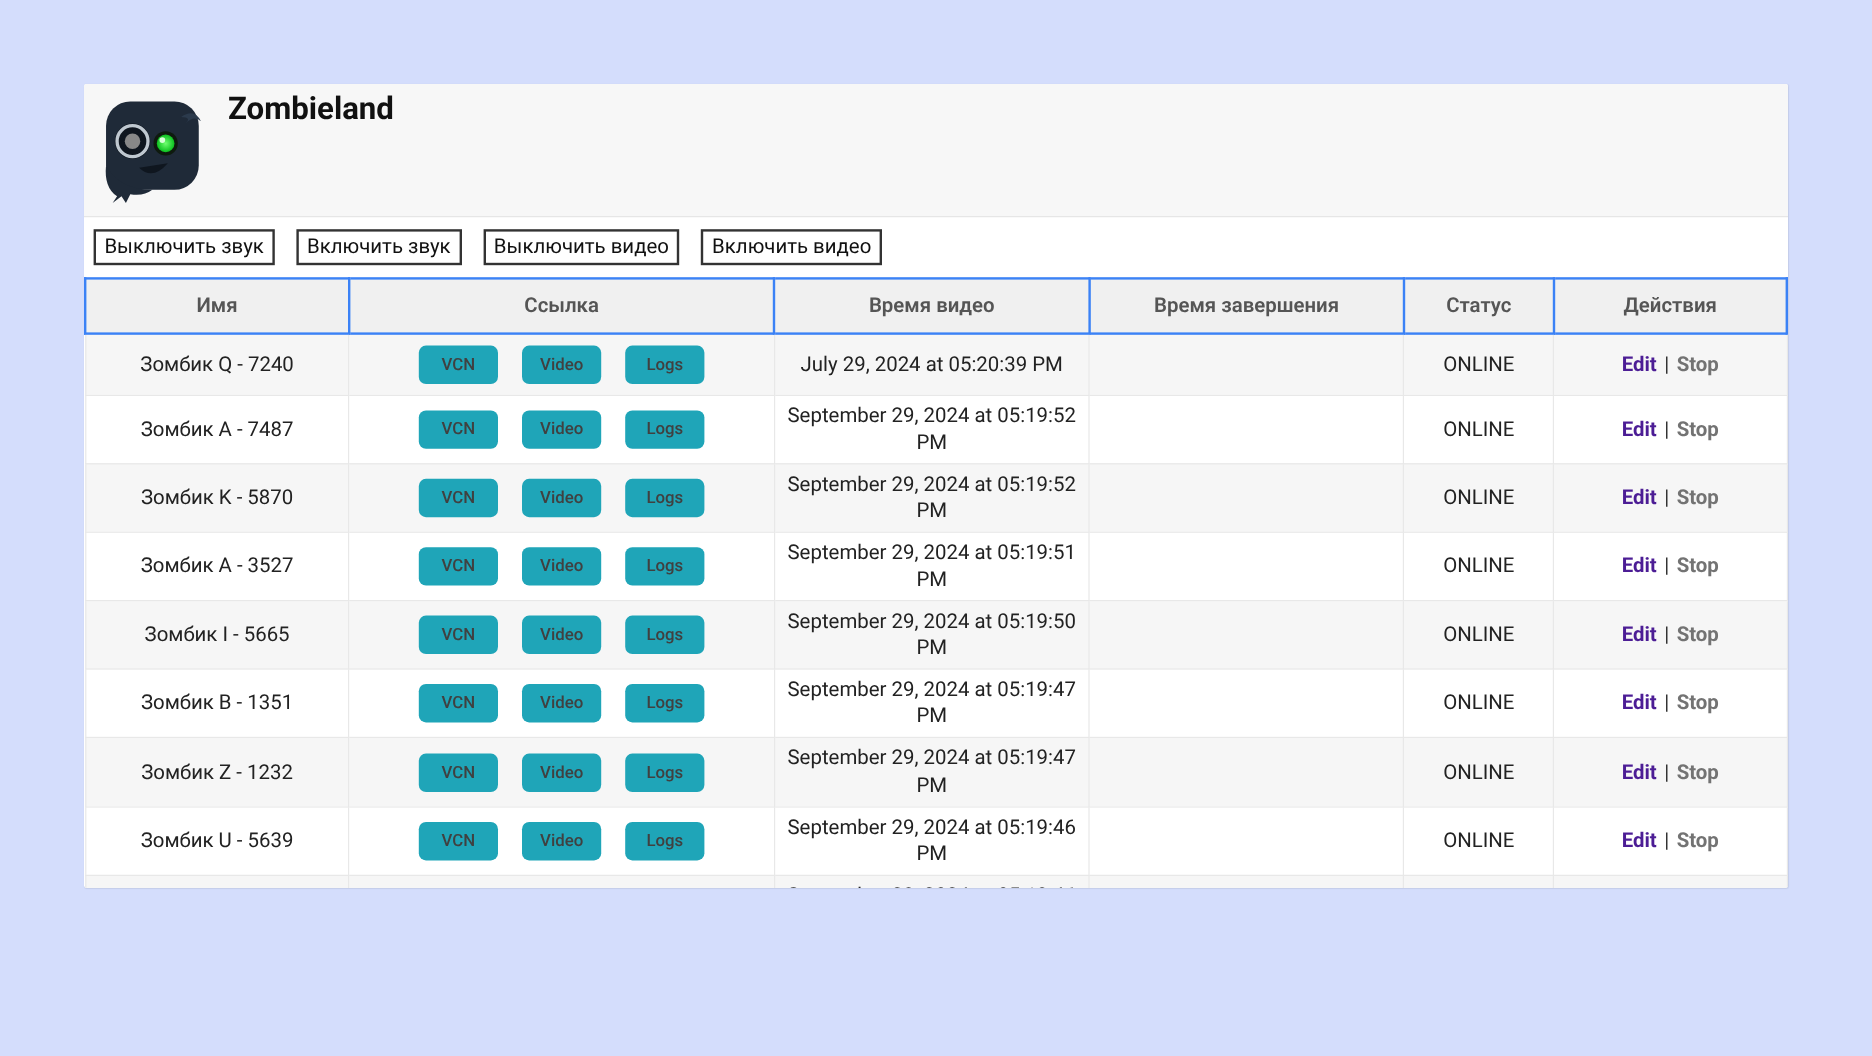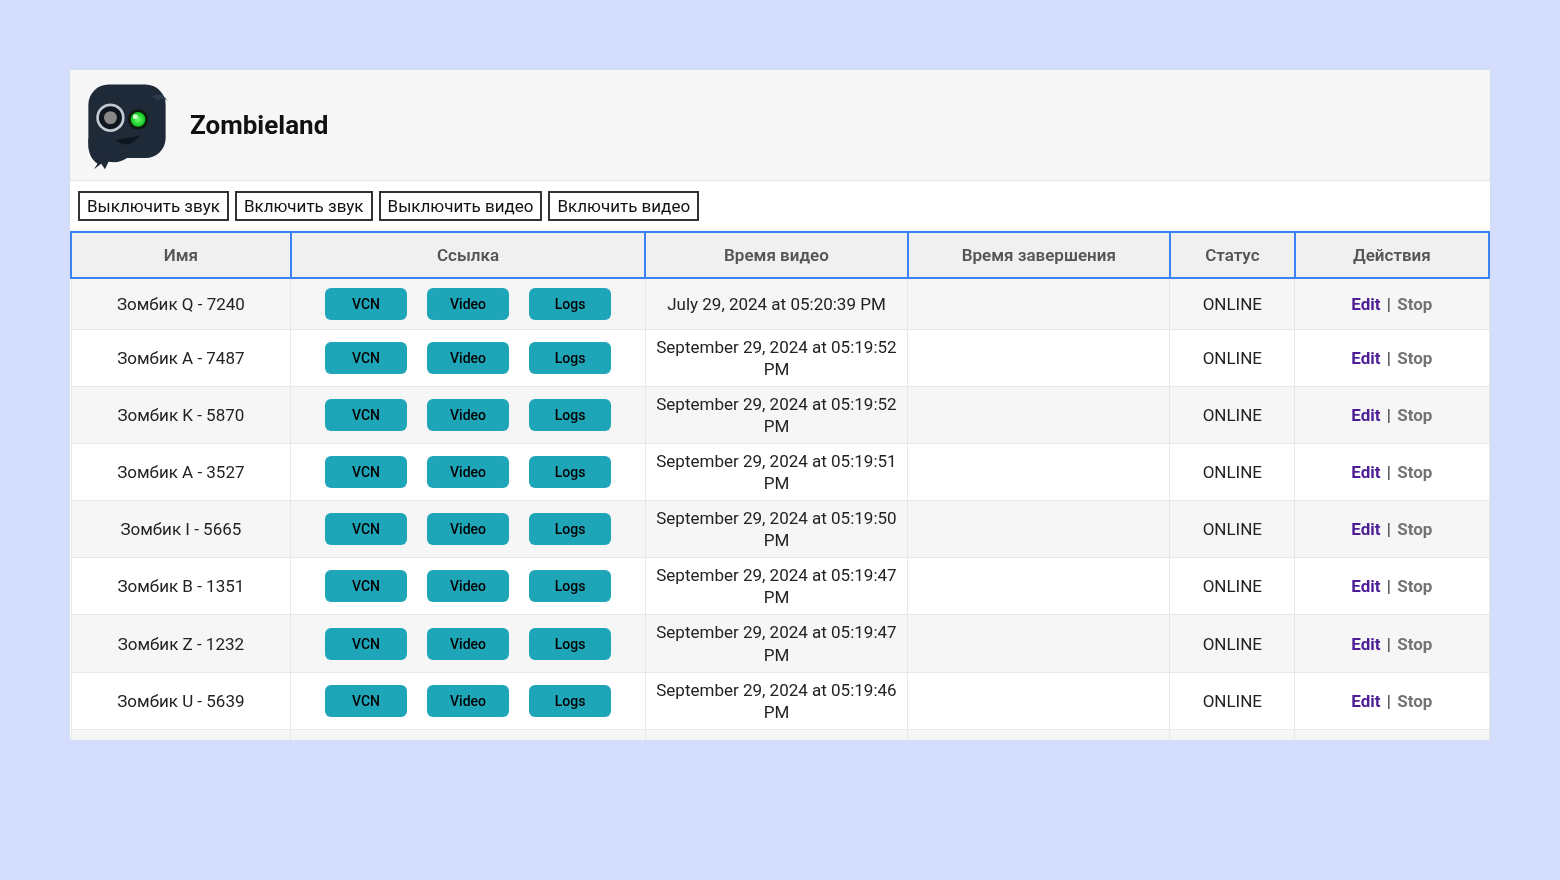--- a/index.html
+++ b/index.html
@@ -16,40 +16,40 @@
       width: 100%;
       height: 670px;
       overflow: hidden;
       border-radius: 2px;
       box-shadow: 0 0 1px rgba(0,0,0,0.08);
     }
     .header {
       background: #f7f7f7;
       padding: 6px 8px 6px 8px;
       display: flex;
-      align-items: center;
+      align-items: flex-start;
       gap: 14px;
       border-bottom: 1px solid #e6e6e6;
     }
     .logo-box {
       width: 98px;
       height: 98px;
       display: flex;
       align-items: center;
       justify-content: center;
     }
     .app-title {
       font-size: 26px;
       font-weight: 700;
       color: #111;
     }
     .toolbar {
       padding: 10px 8px 10px 8px;
       display: flex;
-      gap: 6px;
+      gap: 18px;
     }
     .tb-btn {
       background: #fff;
       border: 2px solid #333;
       padding: 3px 7px;
       font-size: 17px;
       cursor: pointer;
       font-family: inherit;
       color: #111;
     }
@@ -85,25 +85,25 @@
     .link-cell {
       padding: 6px 4px;
     }
     .link-buttons {
       display: flex;
       justify-content: center;
       gap: 20px;
     }
     .link-btn {
       background: #1fa5b8;
-      color: #000000;
+      color: #404040;
       border: none;
       border-radius: 6px;
       padding: 8px 0;
-      width: 82px;
+      width: 66px;
       font-size: 14px;
       font-weight: 500;
       cursor: pointer;
       font-family: inherit;
     }
     .time-cell {
       line-height: 1.3;
     }
     .action-cell {
       font-weight: 700;

